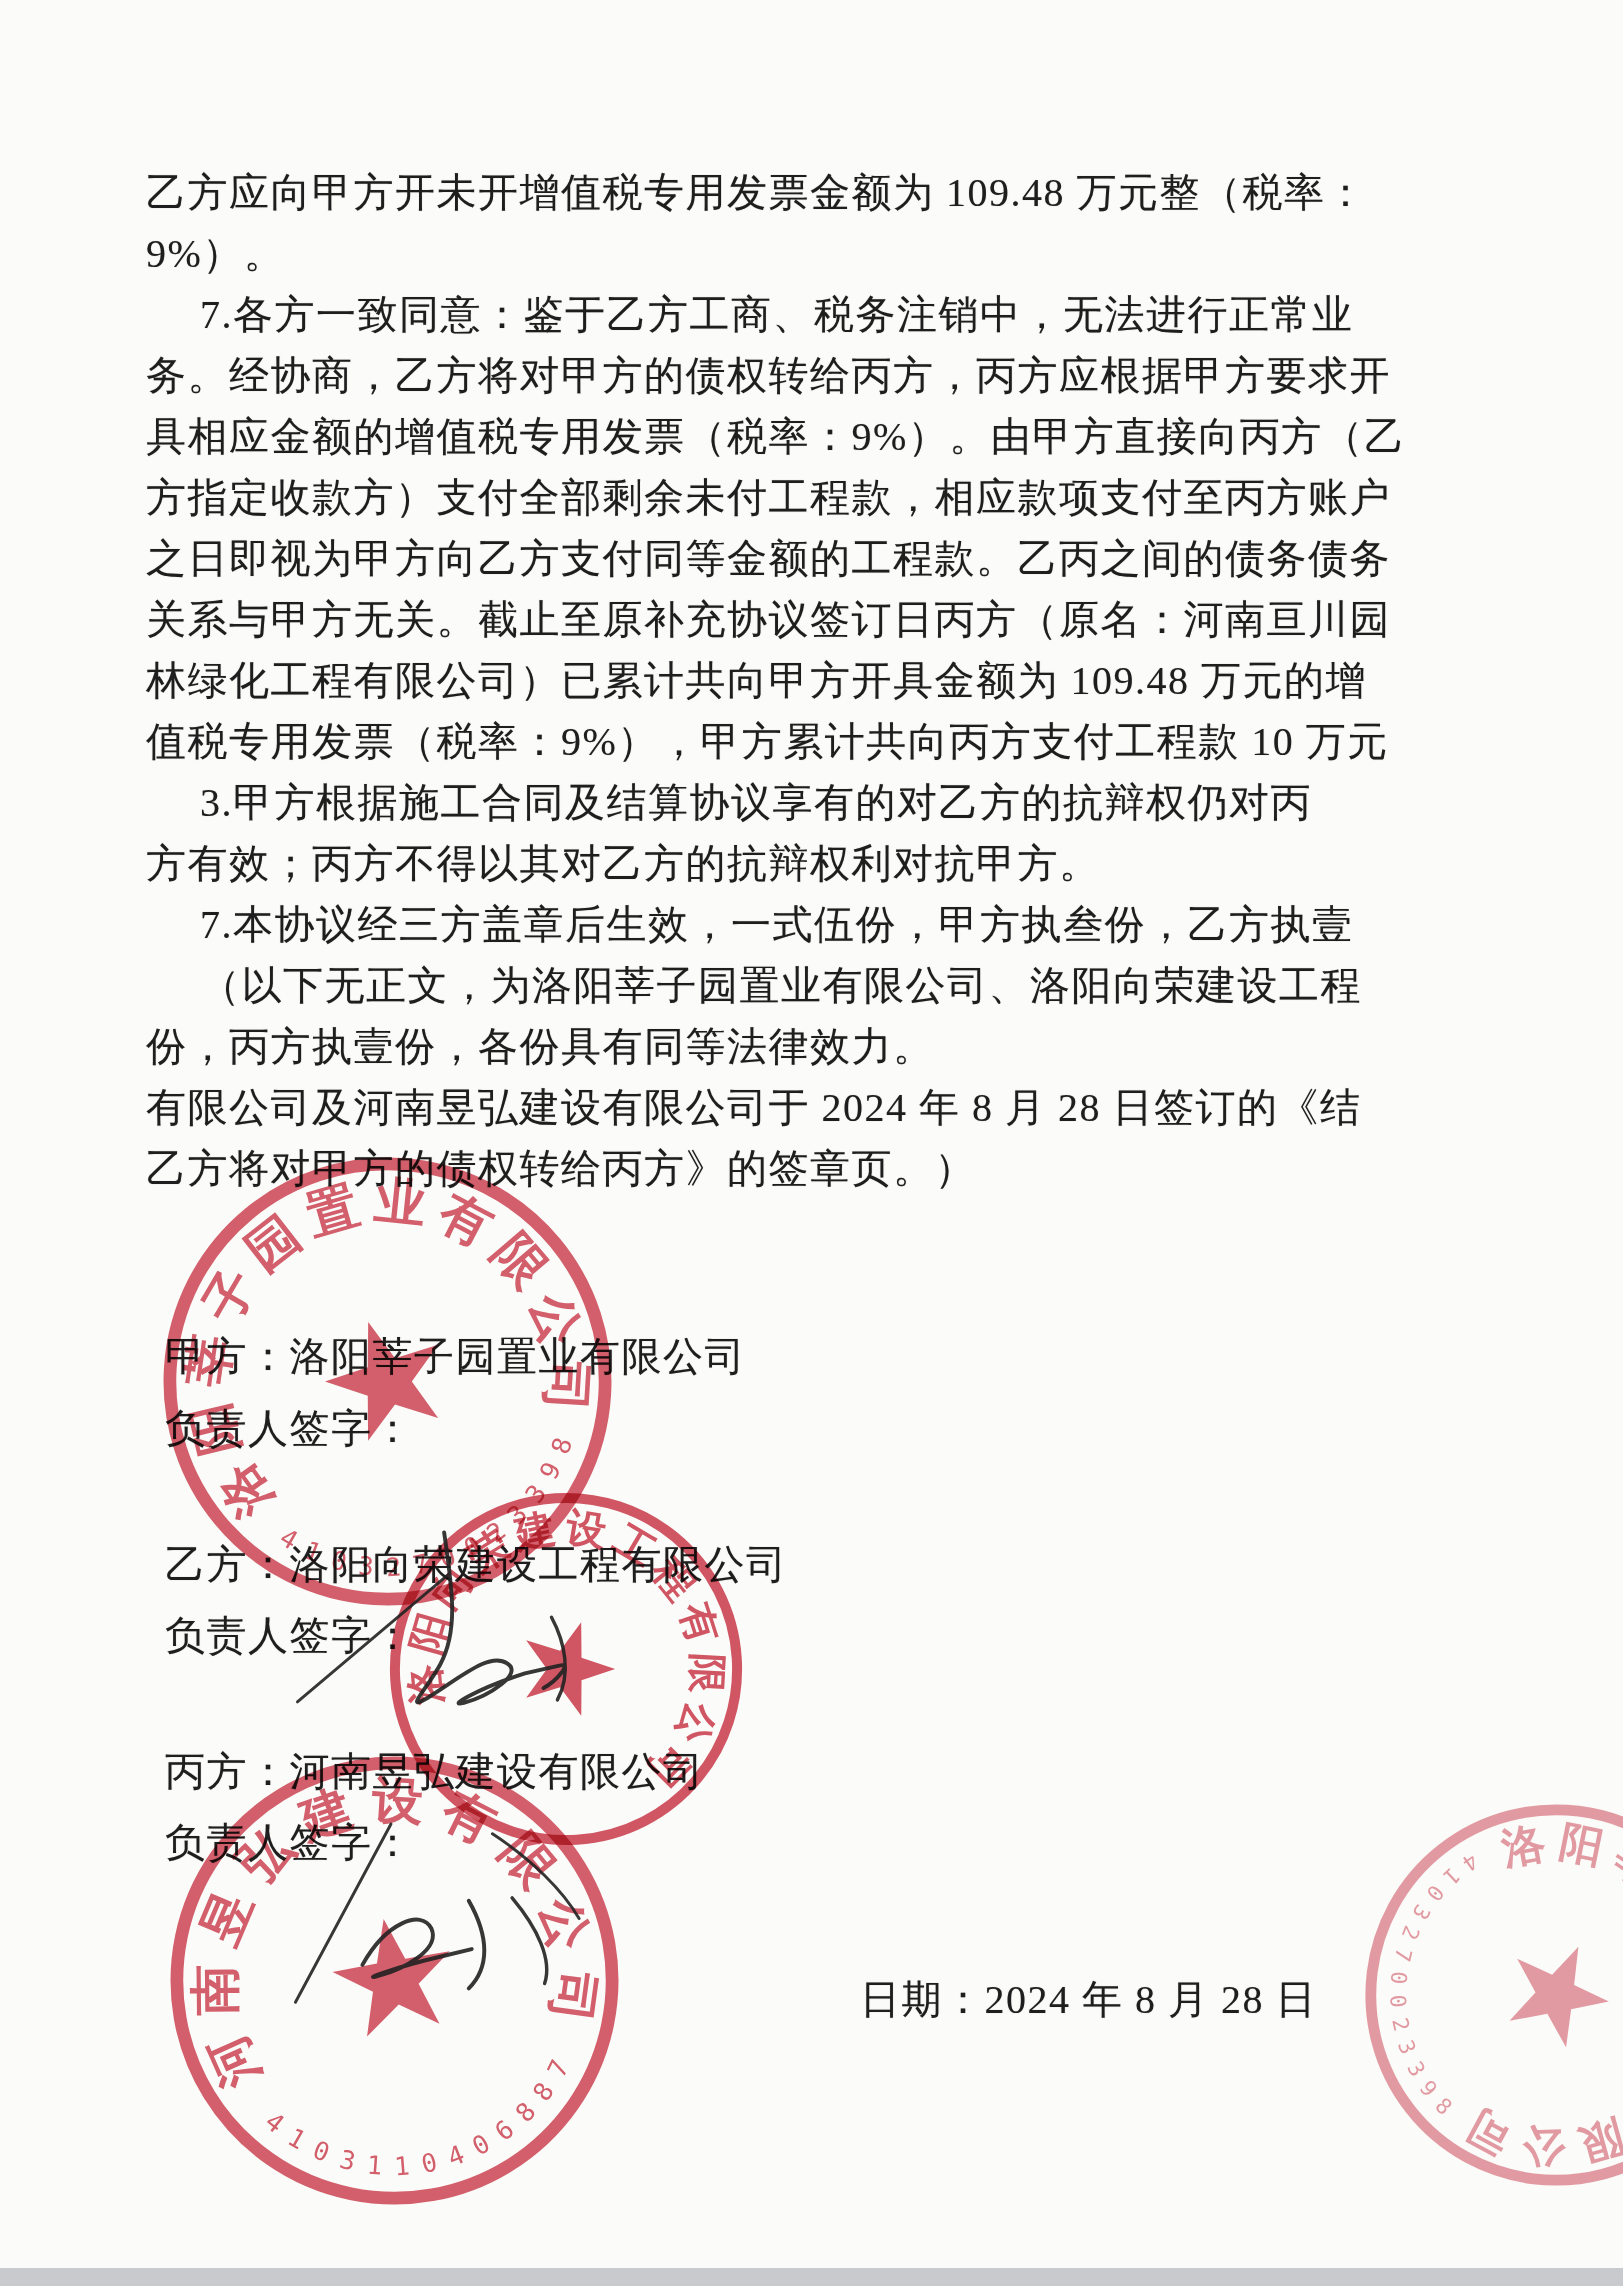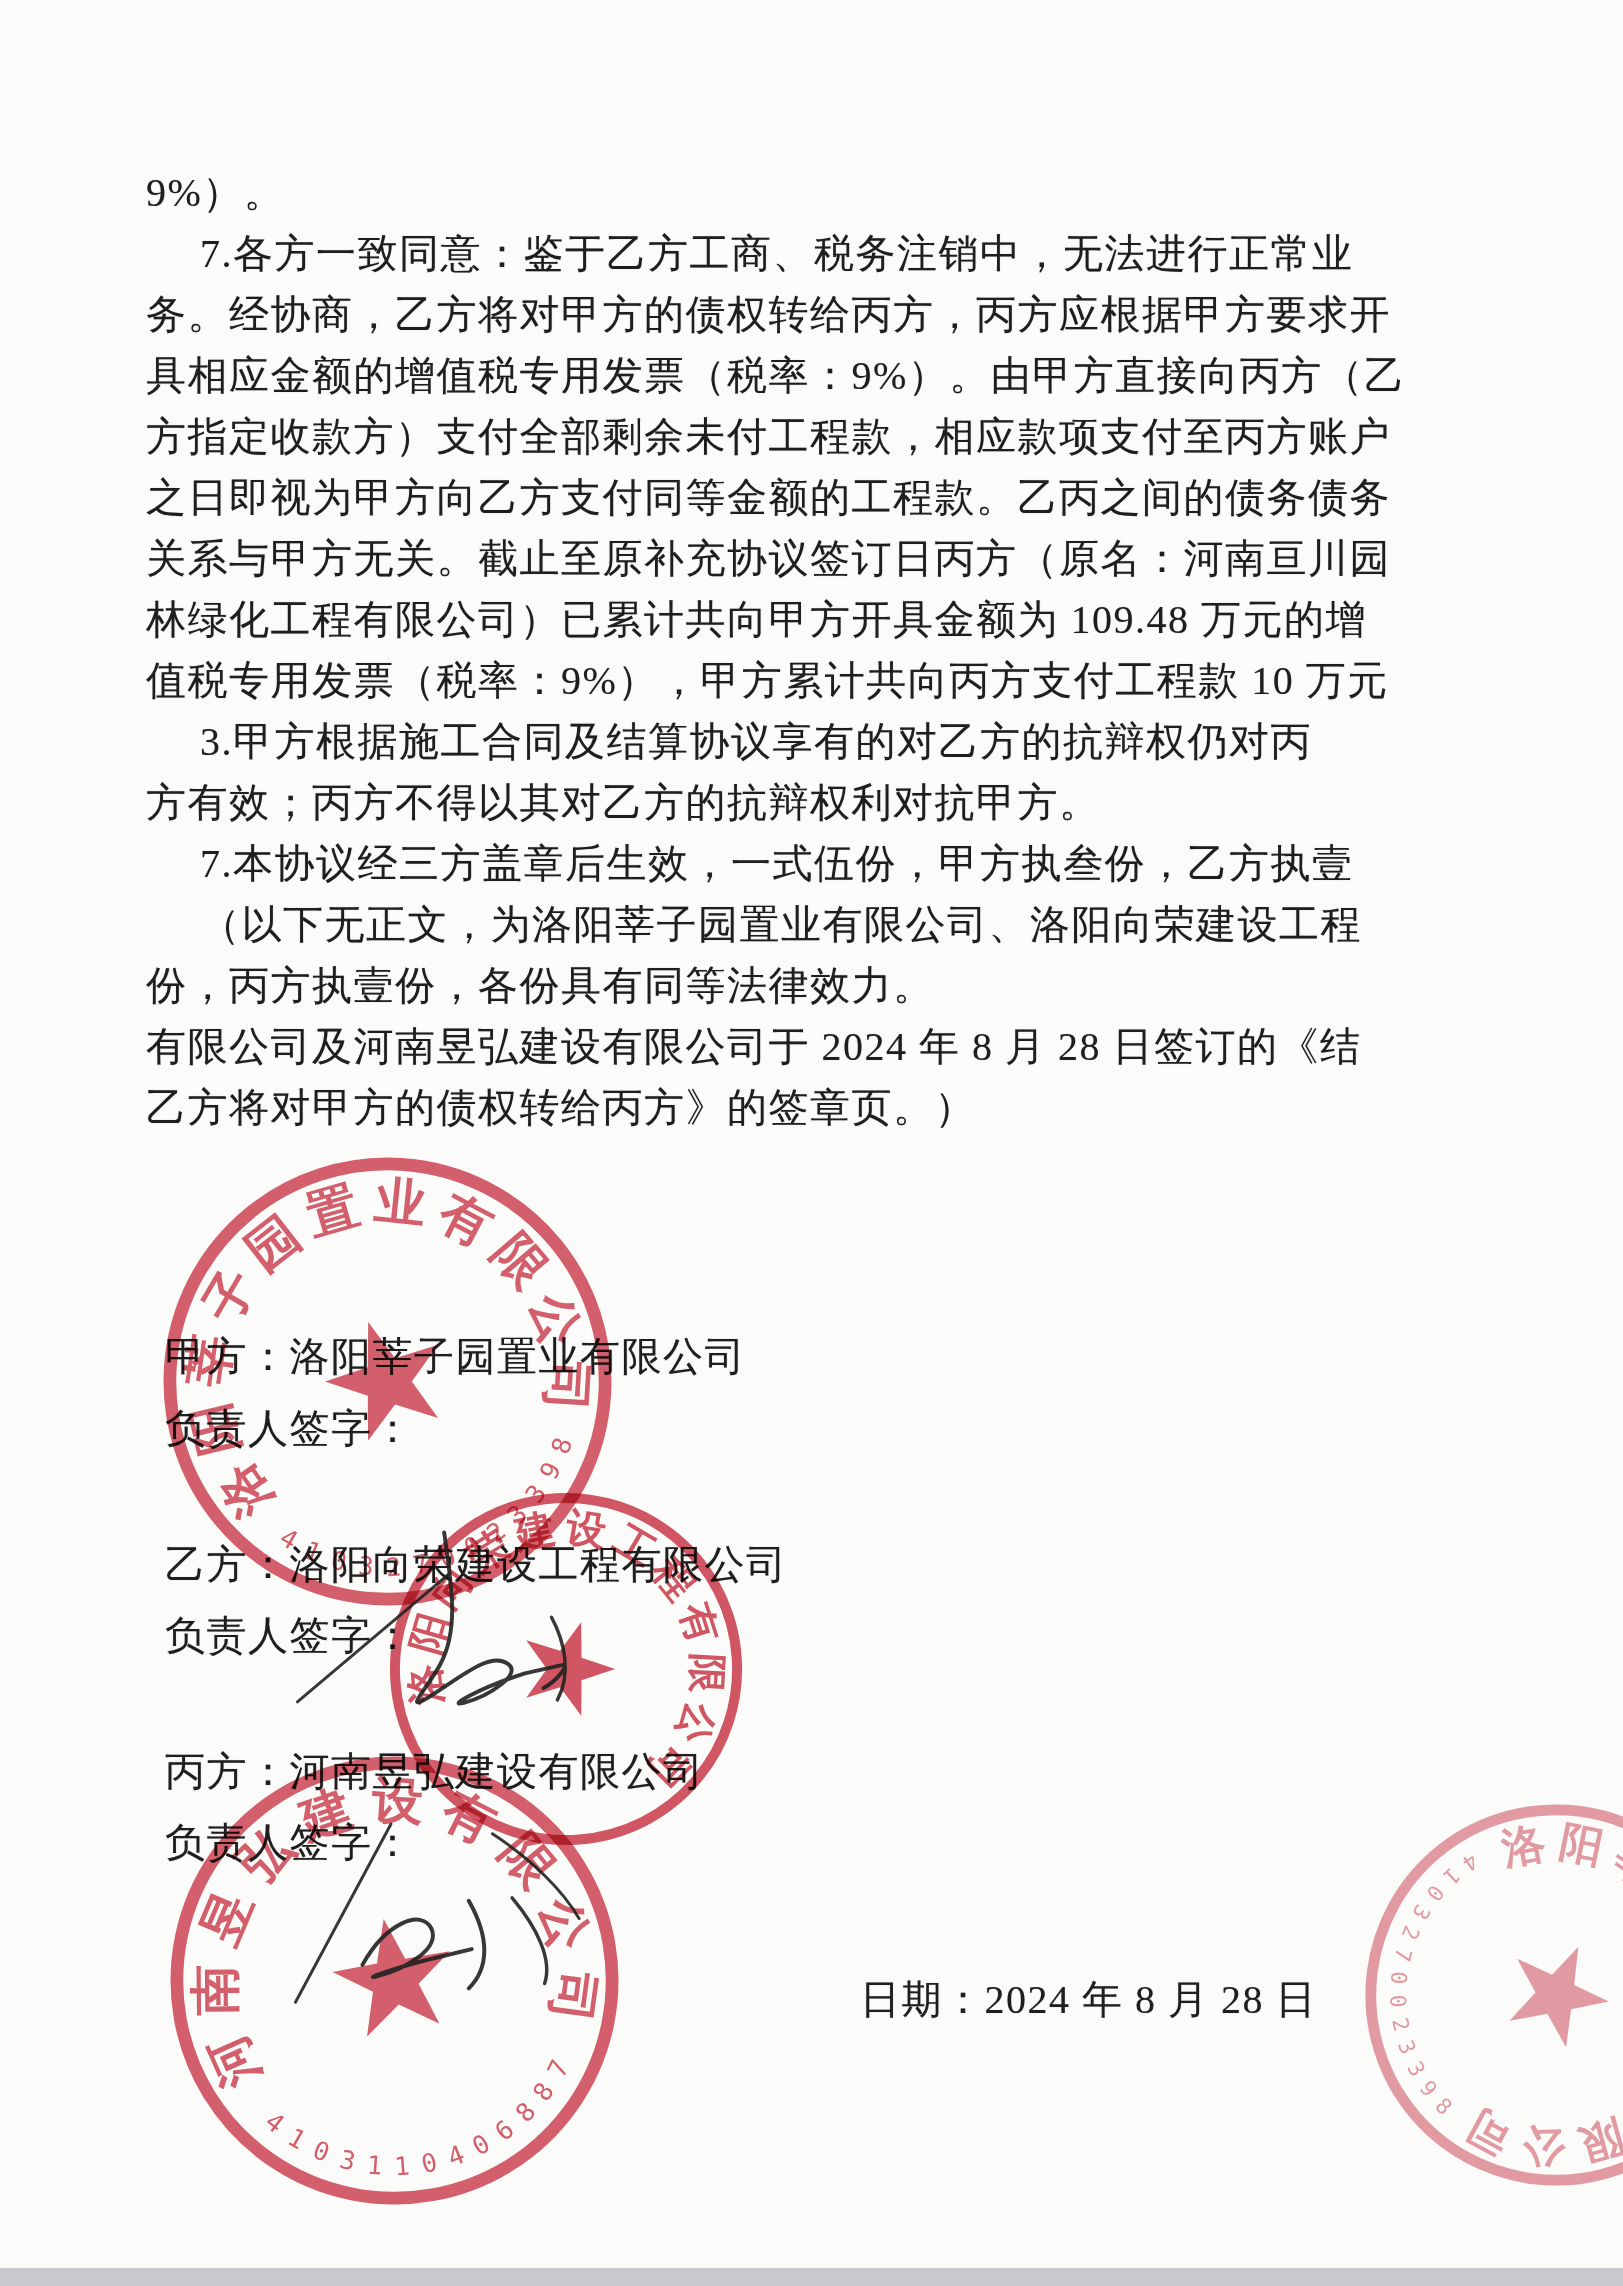--- a/index.html
+++ b/index.html
@@ -37,20 +37,21 @@
     width:100%; height:17.7px;
     background:#c9cacd;
   }
 </style>
 </head>
 <body>
 
 <div class="page">
 
   <div class="body-text" id="bodyText">
+      <div class="line">乙方应向甲方开未开增值税专用发票金额为 109.48 万元整（税率：</div>
       <div class="line">9%）。</div>
       <div class="line indent">7.各方一致同意：鉴于乙方工商、税务注销中，无法进行正常业</div>
       <div class="line">务。经协商，乙方将对甲方的债权转给丙方，丙方应根据甲方要求开</div>
       <div class="line">具相应金额的增值税专用发票（税率：9%）。由甲方直接向丙方（乙</div>
       <div class="line">方指定收款方）支付全部剩余未付工程款，相应款项支付至丙方账户</div>
       <div class="line">之日即视为甲方向乙方支付同等金额的工程款。乙丙之间的债务债务</div>
       <div class="line">关系与甲方无关。截止至原补充协议签订日丙方（原名：河南亘川园</div>
       <div class="line">林绿化工程有限公司）已累计共向甲方开具金额为 109.48 万元的增</div>
       <div class="line">值税专用发票（税率：9%），甲方累计共向丙方支付工程款 10 万元</div>
       <div class="line indent">3.甲方根据施工合同及结算协议享有的对乙方的抗辩权仍对丙</div>

